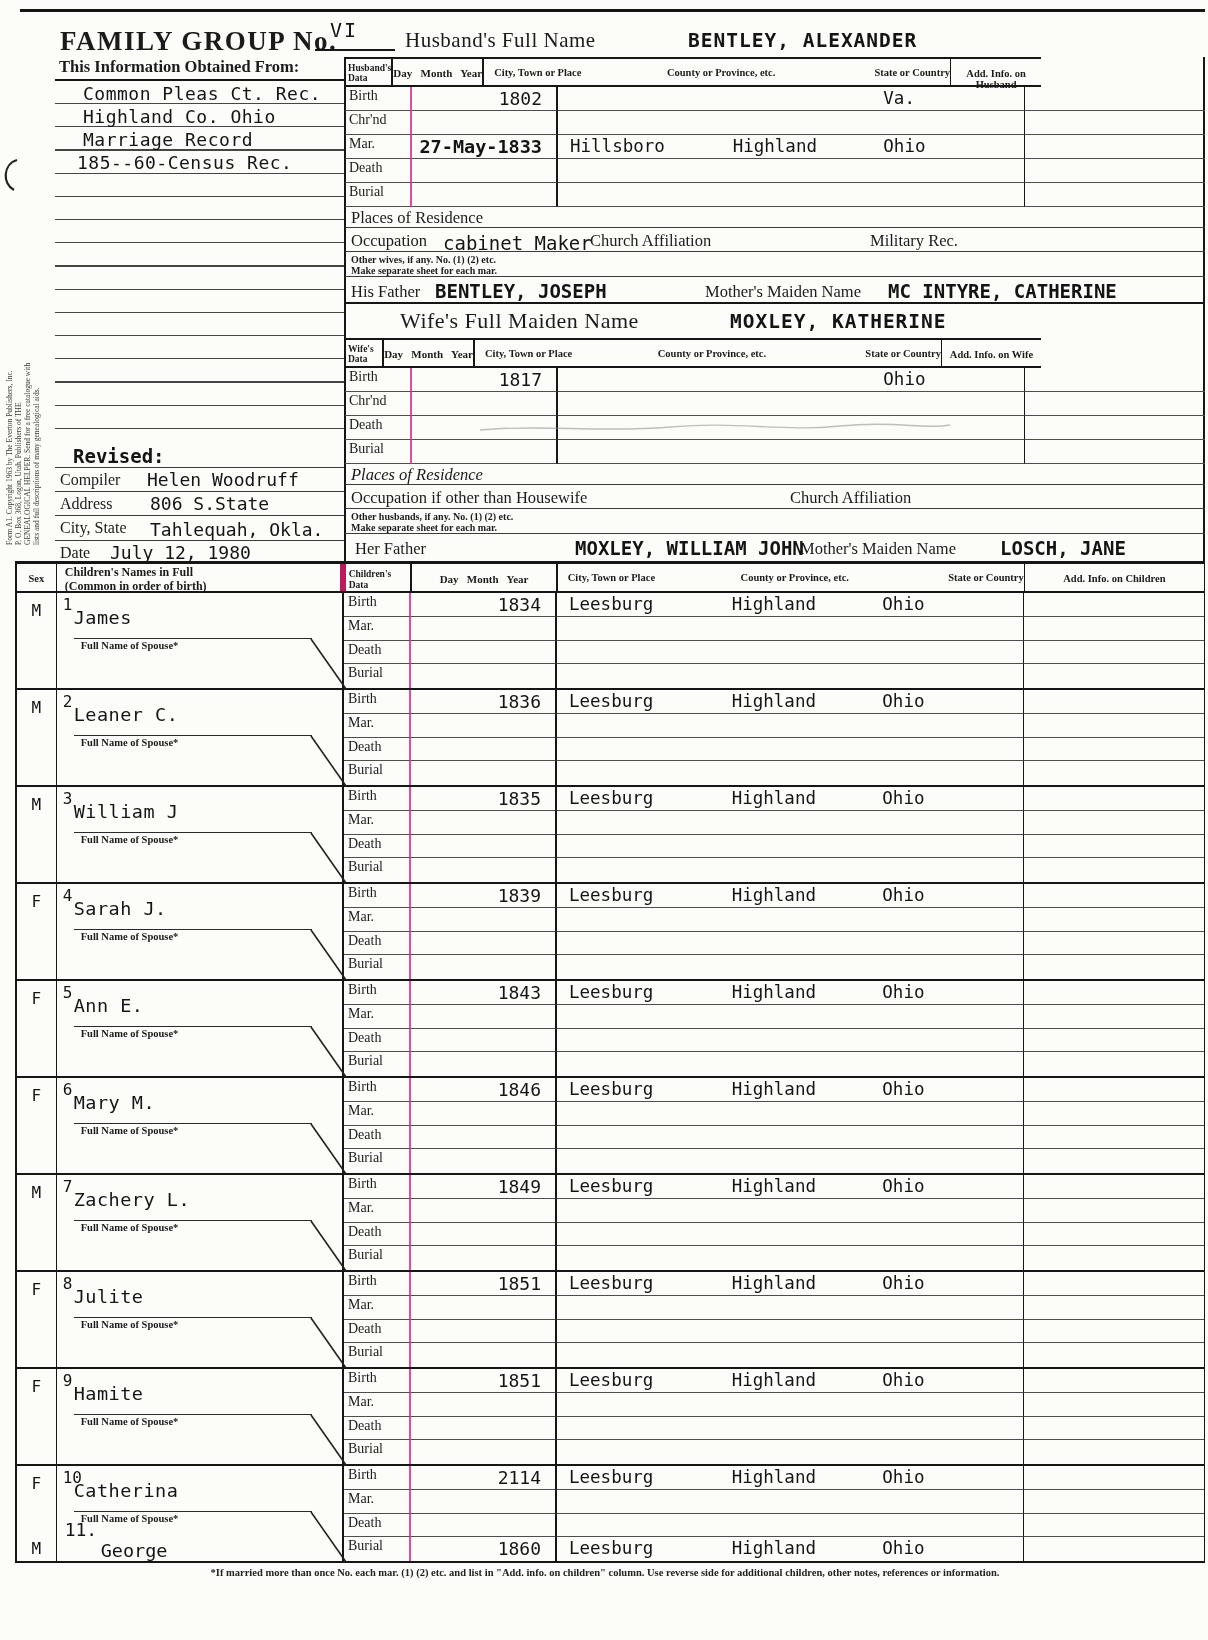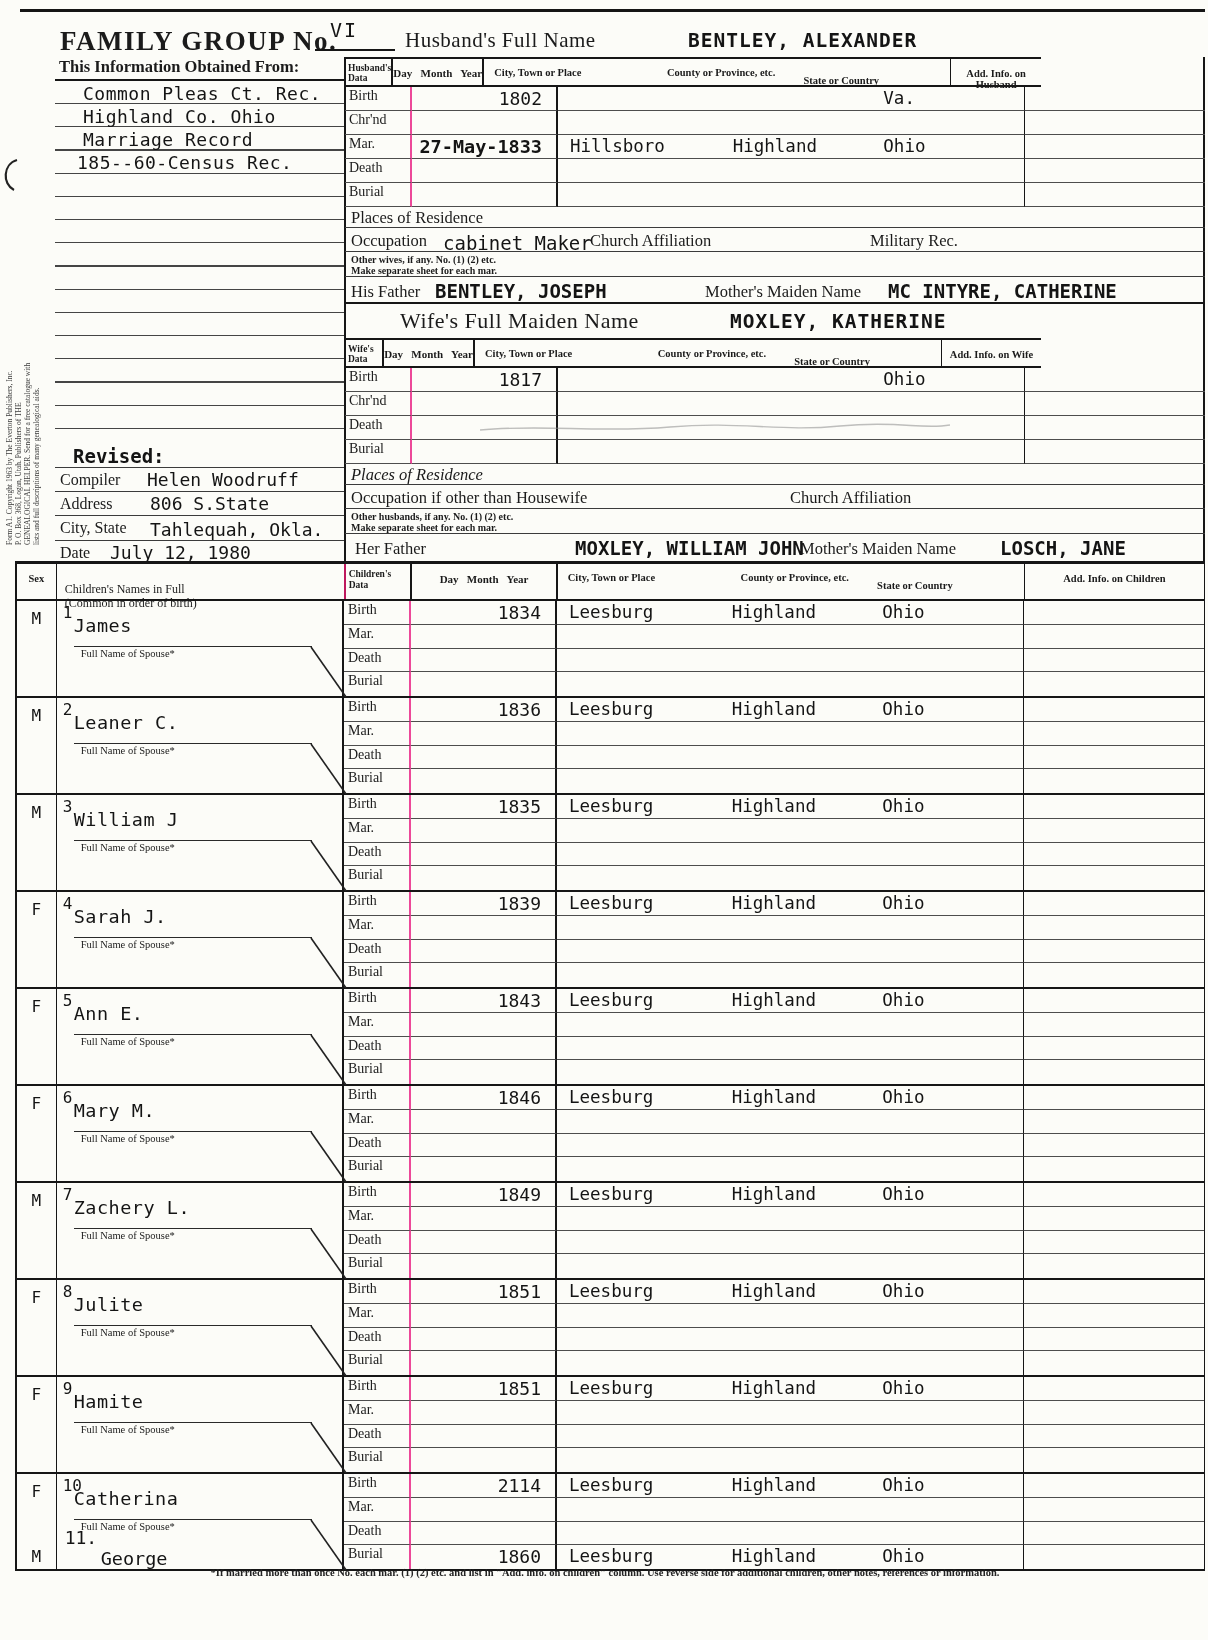--- a/index.html
+++ b/index.html
@@ -21,52 +21,52 @@
   .crow{position:absolute;left:55px;width:290px;border-bottom:1.2px solid #3b3b3b}
   .clabel{position:absolute;left:5px;top:3px;font-size:16px}
   .cval{position:absolute;top:1px;font-size:18px}
   
   .dtable{position:absolute;left:345px;width:696px;border-top:2.5px solid #161616}
   .thead{display:flex;height:28px;border-bottom:2.5px solid #161616}
   .corner{width:67px;border-right:2px solid #161616;font-size:9.5px;font-weight:bold;line-height:10px;padding:4px 0 0 3px}
   .hdmy{width:146px;border-right:2px solid #161616;font-size:11px;font-weight:bold;text-align:center;padding-top:8px;white-space:pre}
   .hplace{width:467px;border-right:1.6px solid #161616;display:flex;font-size:10.5px;font-weight:bold}
   .hadd{width:180px;font-size:10.5px;font-weight:bold;text-align:center;padding-top:9px}
-  .ph1{width:155px;padding:8px 0 0 10px}.ph2{width:165px;text-align:center;padding-top:8px}.ph3{width:147px;text-align:left;padding-top:16px}
+  .ph1{width:155px;padding:8px 0 0 10px}.ph2{width:165px;text-align:center;padding-top:8px}.ph3{width:147px;text-align:right;padding-top:8px}
   .tbody{display:grid;grid-template-columns:67px 146px 467px 180px;grid-auto-rows:24px}
   .dg{border-bottom:1.1px solid #4d4d4d}
   .dgl{border-right:2px solid #ec4899;font-size:14px;padding:1px 0 0 4px}
   .dgd{border-right:2px solid #161616;text-align:right;padding:1px 14px 0 0;font-size:18px}
   .dgp{border-right:1.6px solid #161616;display:flex;font-size:17.5px}
   .pv1{width:155px;padding:1px 0 0 12px}.pv2{width:165px;padding:1px 0 0 20px}.pv3{width:147px;padding:1px 0 0 6px}
   
   .wrow{position:absolute;left:345px;width:860px;border-bottom:1.2px solid #3b3b3b}
   .wlbl{position:absolute;font-size:16.5px}
   .wval{position:absolute;font-size:19px}
   .tiny{position:absolute;font-size:10px;font-weight:bold;line-height:11px;left:6px;top:2px}
   .wtitle-l{position:absolute;left:55px;top:4px;font-size:22px;letter-spacing:.5px}
   .wtitle-v{position:absolute;left:385px;top:6px;font-size:19.5px;letter-spacing:1px}
   
   .ctable{position:absolute;left:15px;top:561px;width:1190px;border-left:2px solid #161616;border-right:1.6px solid #161616}
-  .chead{display:flex;height:40px;border-top:3px solid #161616;border-bottom:2.5px solid #161616}
+  .chead{display:flex;height:32px;border-top:3px solid #161616;border-bottom:2.5px solid #161616}
   .ch-sex{width:40px;border-right:1.2px solid #161616;font-size:10.5px;font-weight:bold;text-align:center;padding-top:9px}
-  .ch-name{width:290px;border-right:2px solid #be185d;font-size:12px;font-weight:normal;line-height:13.5px;padding:19px 0 0 8px}
+  .ch-name{width:290px;border-right:6px solid #be185d;font-size:12px;font-weight:bold;line-height:13.5px;padding:2px 0 0 8px}
   .ch-data{width:67px;border-right:2px solid #161616;font-size:9.5px;font-weight:bold;line-height:10.5px;padding:5px 0 0 3px}
   .ch-dmy{width:146px;border-right:2px solid #161616;font-size:11px;font-weight:bold;text-align:center;padding-top:9px;white-space:pre}
   .ch-place{width:467px;border-right:1.6px solid #161616;display:flex;font-size:10.5px;font-weight:bold}
   .ch-add{width:180px;font-size:10.5px;font-weight:bold;text-align:center;padding-top:9px}
   .child-row{display:flex;height:97px;border-bottom:2.2px solid #161616;position:relative}
   .sex-col{width:40px;border-right:1.2px solid #161616;position:relative}
   .name-col{width:290px;border-right:2px solid #161616;position:relative}
   .sex-v{position:absolute;top:8px;left:0;width:100%;text-align:center;font-size:16px}
   .sex-x{position:absolute;bottom:3px;left:0;width:100%;text-align:center;font-size:16px}
   .child-num{position:absolute;top:2px;left:6px;font-size:16px}
   .child-name{position:absolute;top:14px;left:17px;font-size:18.5px;letter-spacing:.5px}
   .spouse-line{position:absolute;top:45px;left:17px;width:238px;border-top:1.3px solid #2a2a2a}
-  .spouse-label{position:absolute;top:47px;left:24px;font-size:10.5px;font-weight:normal}
+  .spouse-label{position:absolute;top:47px;left:24px;font-size:10.5px;font-weight:bold}
   .diag{position:absolute;top:45px;left:253px;width:38px;height:52px}
   .diag line{stroke:#222;stroke-width:1.6}
   .child-xnum{position:absolute;top:53px;left:8px;font-size:18px}
   .child-xname{position:absolute;top:74px;left:44px;font-size:18.5px}
   .dgrid{display:grid;width:860px;grid-template-columns:67px 146px 467px 180px;grid-template-rows:repeat(4,1fr)}
   .nb{border-bottom:none}
   
   .vline{position:absolute;background:#161616}
   .footer{position:absolute;left:35px;top:1567px;width:1140px;text-align:center;font-size:10.5px;font-weight:bold;color:#222}
   .sidebar{position:absolute;left:5px;top:545px;width:285px;transform:rotate(-90deg);transform-origin:0 0;

